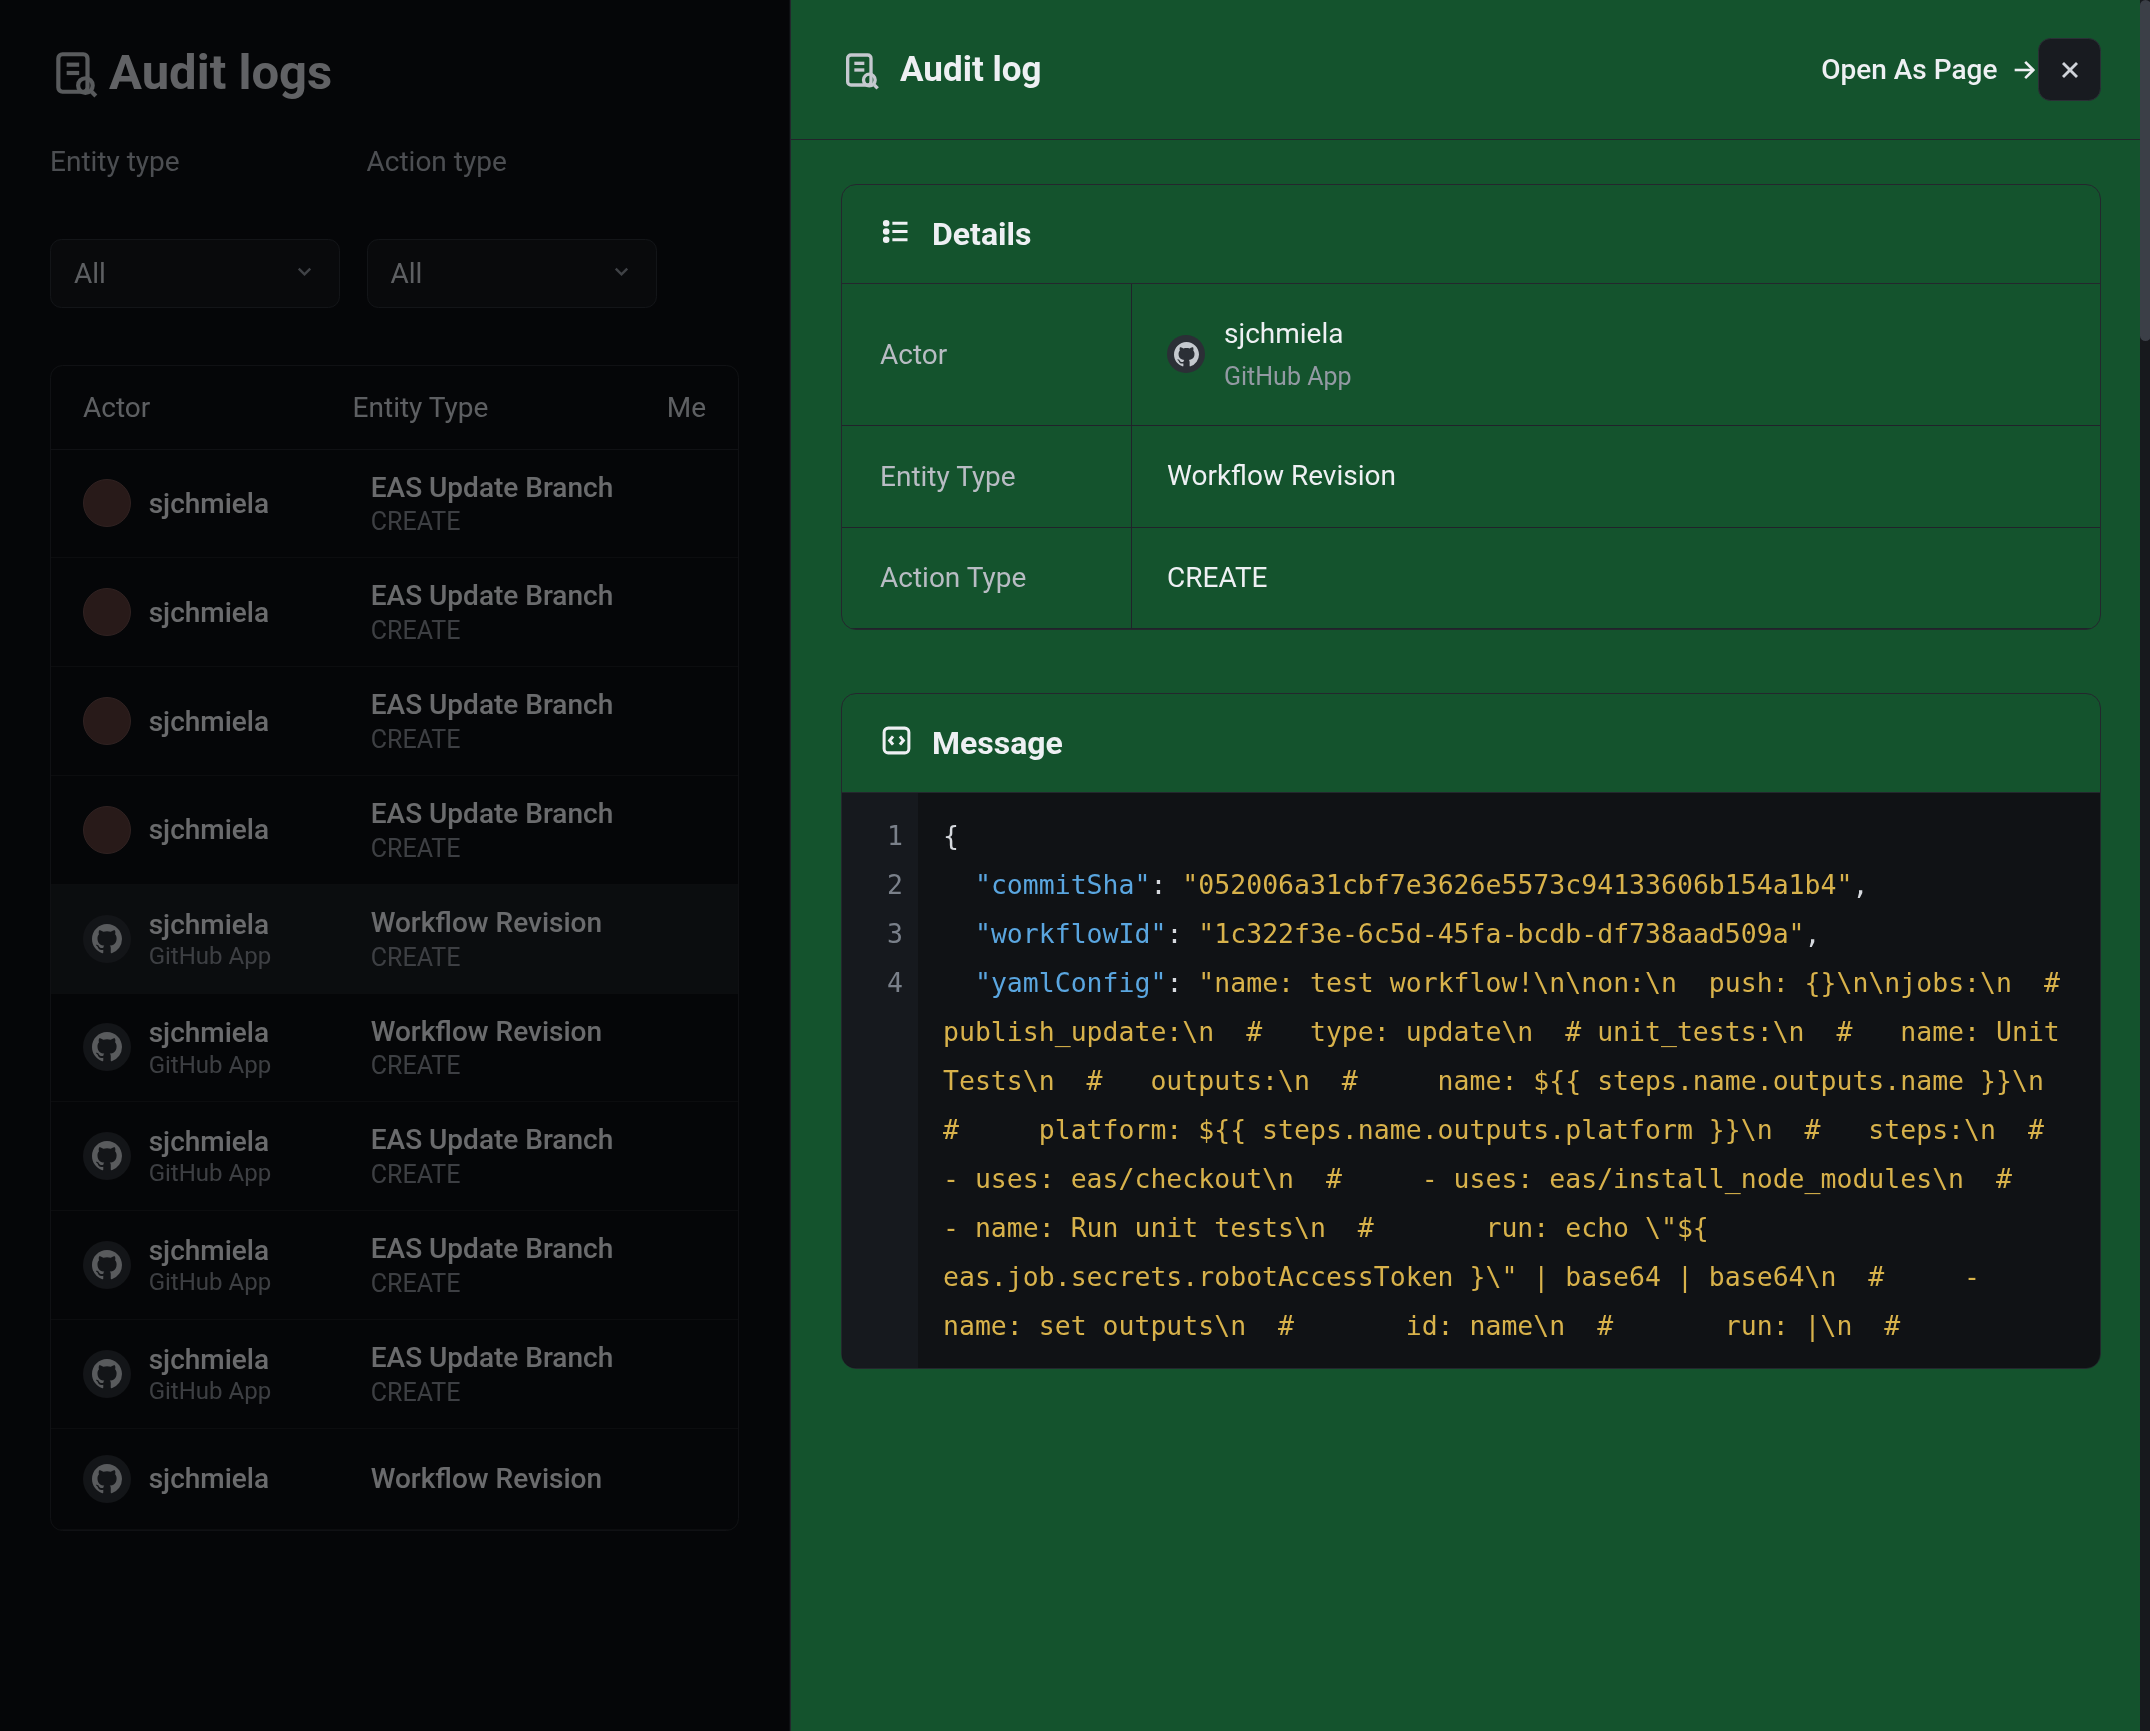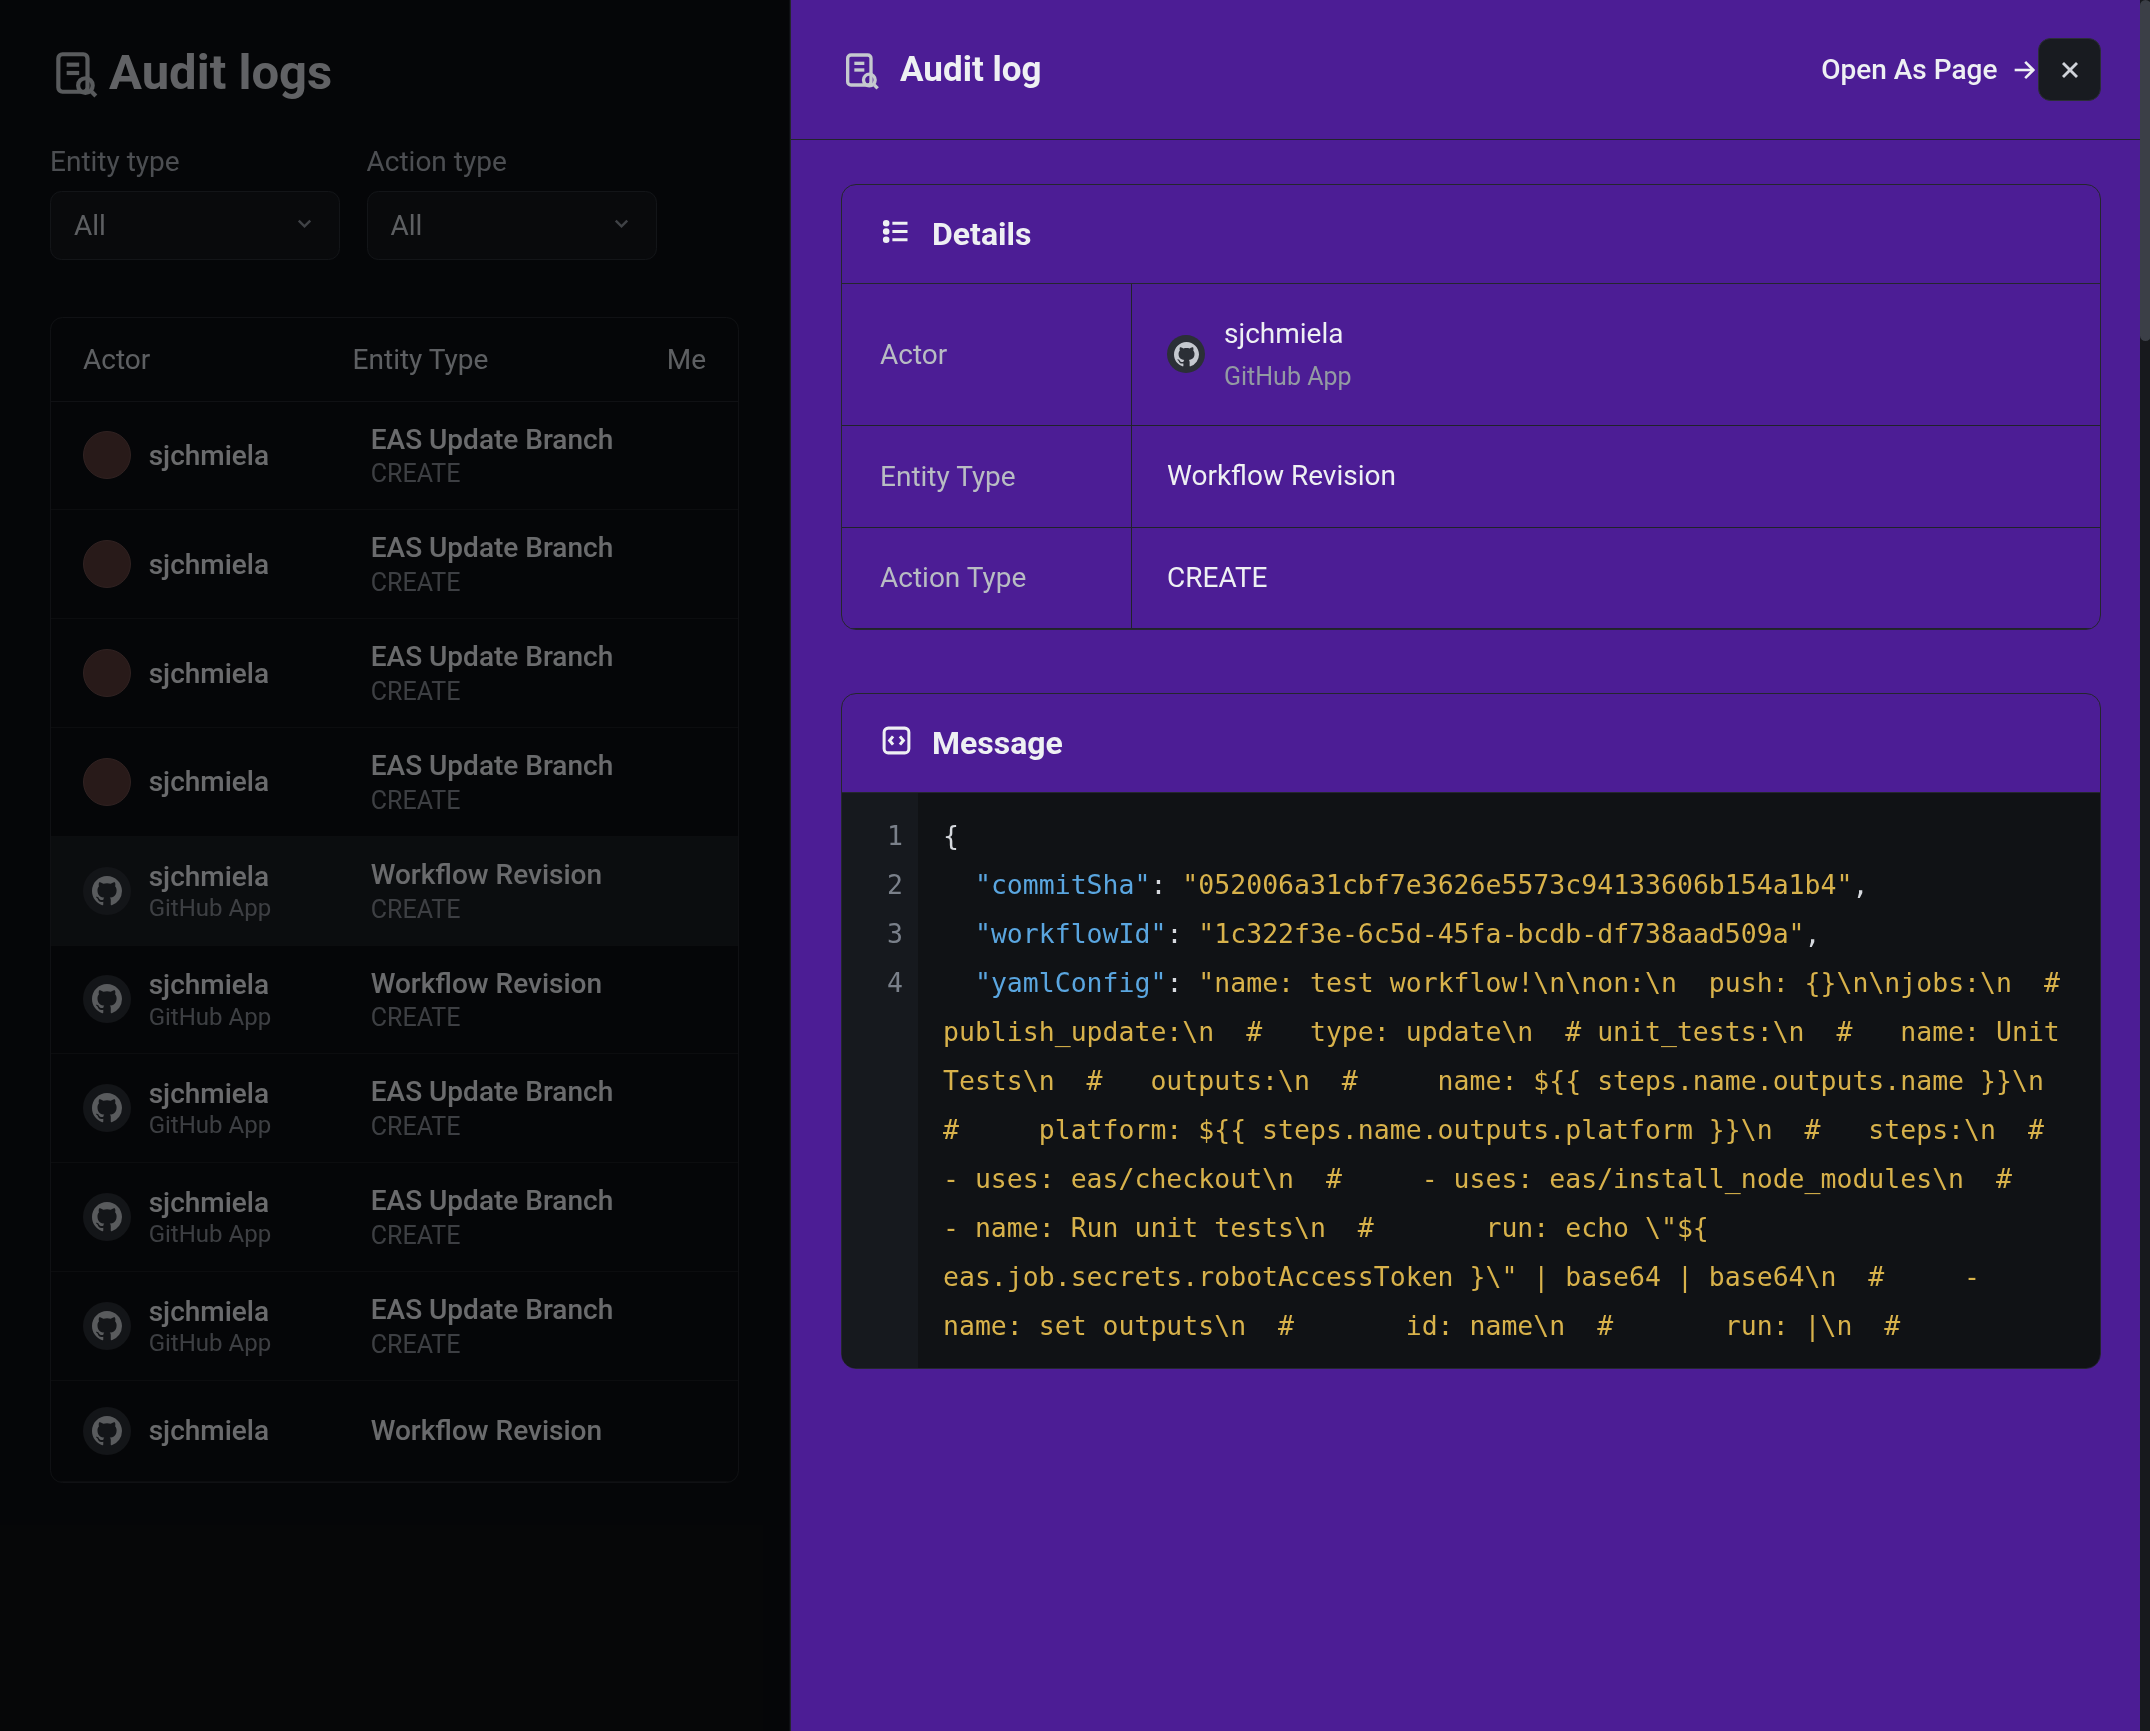--- a/index.html
+++ b/index.html
@@ -55,20 +55,21 @@
     height: 69px;
     border: 1.3px solid #2b2f36;
     border-radius: 11.4px;
     background: #14171c;
     color: #cfd3d9;
     display: flex;
     align-items: center;
     justify-content: space-between;
     padding: 0 23px;
     font-size: 28px;
+    margin-top: 48px;
   }
   .select .chev { color: #8d929b; }
   
   .table {
     border: 1.3px solid #24272d;
     border-radius: 12.6px;
     overflow: hidden;
   }
   .thead {
     display: flex;
@@ -112,21 +113,21 @@
   .entity-action { font-size: 25px; color: #888d95; margin-top: 3.8px; }
   .msg-cell { flex: 1; color: #cfd3d9; font-size: 28px; overflow: hidden; }
   .msg1 { color: #eceef1; }
   .msg2 { color: #b4b8bf; margin-top: 3.8px; }
 
   
   .right {
     position: absolute;
     top: 0; right: 0; bottom: 0;
     width: 1361px;
-    background: #4c1d95;
+    background: #14532d;
     border-left: 1.3px solid #24272d;
     z-index: 10;
     display: flex;
     flex-direction: column;
   }
   .drawer-header {
     display: flex;
     align-items: center;
     justify-content: space-between;
     padding: 38px 50px;

